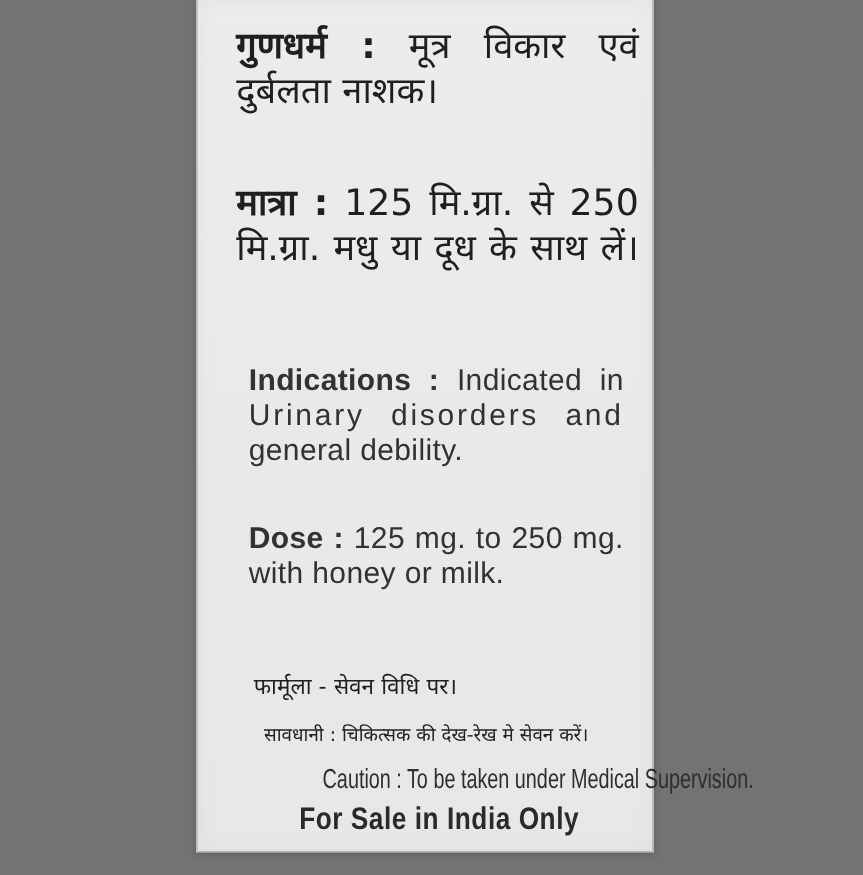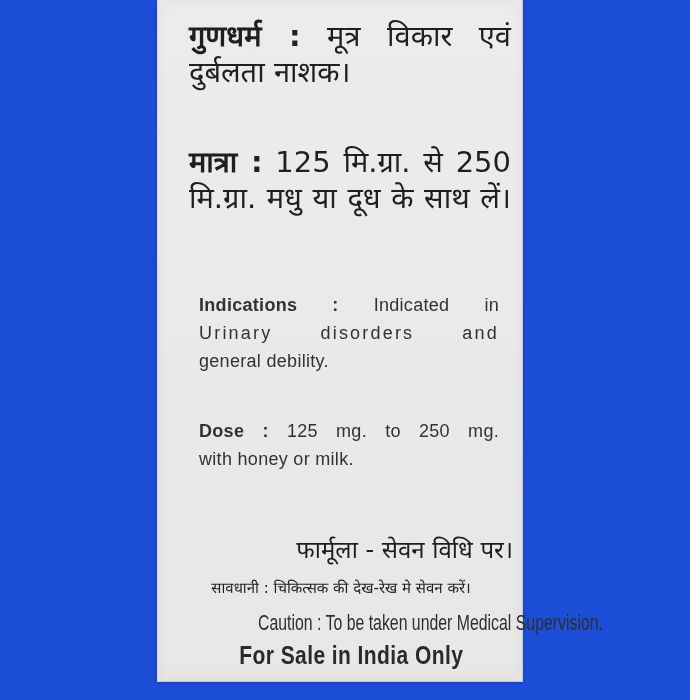--- a/index.html
+++ b/index.html
@@ -2,21 +2,21 @@
 <html lang="en"><head>
 <meta charset="utf-8">
 <style>
   * { box-sizing: border-box; margin: 0; padding: 0; }
   html, body {
     width: 690px; height: 700px;
     background: #ffffff;
     font-family: "Liberation Sans", sans-serif;
     overflow: hidden;
   }
-  .stage { position: relative; width: 690px; height: 700px; background: #1d4ed8; }
+  .stage { position: relative; width: 690px; height: 700px; background: #737373; }
 
   
   .card {
     position: absolute; left: 157px; top: 0; width: 366px; height: 682px;
     background: linear-gradient(180deg, #edecec 0%, #eae9e9 55%, #e8e7e6 100%);
     border-left: 1px solid #d8d7d6;
     border-right: 1px solid #cfcecd;
     border-bottom: 1px solid #c6c5c4;
     box-shadow: 0 1px 5px rgba(0,0,0,0.20), inset 0 0 16px rgba(0,0,0,0.045);
   }
@@ -28,40 +28,40 @@
     font-family: "DejaVu Sans", sans-serif;
     color: #1f1f1f;
     font-size: 29px;
     line-height: 36px;
   }
 
   
   .en {
     font-family: "Liberation Sans", sans-serif;
     color: #323232;
-    font-size: 18px;
+    font-size: 24px;
     line-height: 28px;
     letter-spacing: 0.3px;
   }
 
   .b { font-weight: 700; }
 
   
   .jl { text-align: justify; text-align-last: justify; }
 
   .sp2 { letter-spacing: 2.2px; }   
 
   .sec-properties { left: 31px; top: 18px;  width: 322px; }
   .sec-dosage     { left: 31px; top: 144px; width: 322px; }
   .sec-indications{ left: 41px; top: 291px; width: 300px; }
   .sec-dose       { left: 41px; top: 417px; width: 300px; }
 
   .formula {
-    left: 35px; top: 533px; width: 320px;
-    text-align: right; font-size: 24px; line-height: 34px;
+    left: 45px; top: 533px; width: 320px;
+    text-align: left; font-size: 18px; line-height: 34px;
   }
   .caution-hi {
     left: 6px; top: 572px; width: 354px;
     text-align: center; font-size: 15px; line-height: 32px;
   }
   .caution-en {
     left: 33px; top: 609px; width: 320px;
     text-align: center;
   }
   .caution-en .squeeze {

